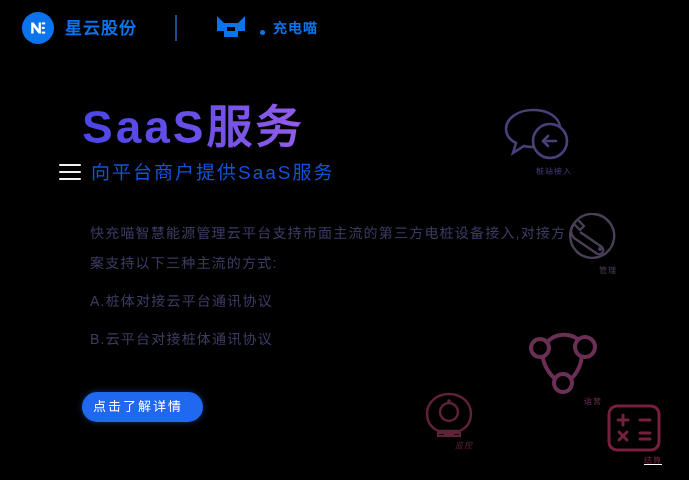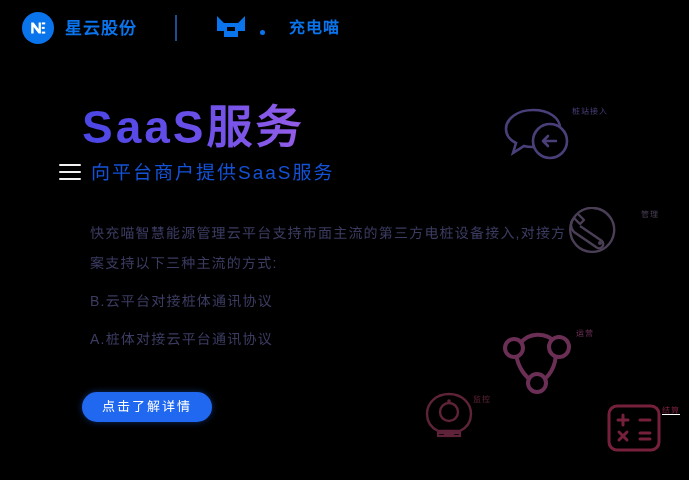--- a/index.html
+++ b/index.html
@@ -69,22 +69,22 @@
   #cat-dot {
     width: 5px;
     height: 5px;
     border-radius: 50%;
     background: #0a74ec;
     margin-left: 3px;
     margin-top: 9px;
     flex: 0 0 auto;
   }
   #brand-secondary .brand-name {
-    margin-left: 24px;
-    font-size: 16px;
+    margin-left: 8px;
+    font-size: 14px;
   }
 
   
   #content {
     position: absolute;
     left: 82px;
     top: 102px;
     width: 520px;
   }
 
@@ -149,53 +149,53 @@
   #body-copy p { margin: 8px; }
   .list-line { margin-top: 6px; }
 
   #cta-button {
     margin-top: 30px;
     display: inline-block;
     background: #2068f0;
     color: #ffffff;
     font-size: 13px;
     letter-spacing: 2px;
-    padding: 8px 20px 9px 20px;
+    padding: 8px 20px 9px 11px;
     border: none;
     border-radius: 16px;
     cursor: pointer;
     line-height: 1;
     font-family: inherit;
     box-shadow: 0 0 6px rgba(32,104,240,0.45);
   }
 
   
   .decor {
     position: absolute;
     display: flex;
-    flex-direction: row;
-    align-items: flex-start;
+    flex-direction: column;
+    align-items: flex-end;
     pointer-events: none;
   }
   .decor .decor-glyph { display: block; }
   .decor .decor-label {
     margin-top: 4px;
     font-size: 8px;
     letter-spacing: 1px;
     line-height: 1;
     white-space: nowrap;
   }
   #decor-access { left: 500px; top: 104px; }
   #decor-access .decor-label { color: #4b3f7a; }
-  #decor-manage { left: 562px; top: 207px; gap: 24px; }
+  #decor-manage { left: 562px; top: 213px; }
   #decor-manage .decor-label { color: #4a3f56; }
-  #decor-operate { left: 498px; top: 326px; }
+  #decor-operate { left: 524px; top: 326px; }
   #decor-operate .decor-label { color: #6b2f55; }
   #decor-monitor { left: 425px; top: 392px; }
-  #decor-monitor .decor-label { color: #5e2338; }
+  #decor-monitor .decor-label { color: #5e2338; font-style: italic; }
   #decor-settle { left: 606px; top: 403px; text-decoration: underline; }
   #decor-settle .decor-label { color: #76203c; }
 </style>
 </head>
 <body>
 
 <div id="header">
 
   <div id="brand-primary">
     <div class="brand-mark">
@@ -230,22 +230,22 @@
     <div id="menu-icon">
       <span></span>
         <span></span>
         <span></span>
     </div>
     <div id="subtitle-text">向平台商户提供SaaS服务</div>
   </div>
 
   <div id="body-copy">
     <p>快充喵智慧能源管理云平台支持市面主流的第三方电桩设备接入,对接方案支持以下三种主流的方式:</p>
+    <p class="list-line">A.桩体对接云平台通讯协议</p>
     <p class="list-line">B.云平台对接桩体通讯协议</p>
-    <p class="list-line">A.桩体对接云平台通讯协议</p>
   </div>
 
   <button id="cta-button">点击了解详情</button>
 
 </div>
 
 <div class="decor" id="decor-access">
   <svg class="decor-glyph" width="72" height="60" viewBox="0 0 72 60" aria-hidden="true">
     <path d="M33 6 C17 6 6 15 6 25 C6 31 10 36 16 39 L13 49 L24 42 C27 43 30 43 33 43
              C49 43 60 34 60 24 C60 14 49 6 33 6 Z" fill="none" stroke="#4b3f7a" stroke-width="2.6"></path>

